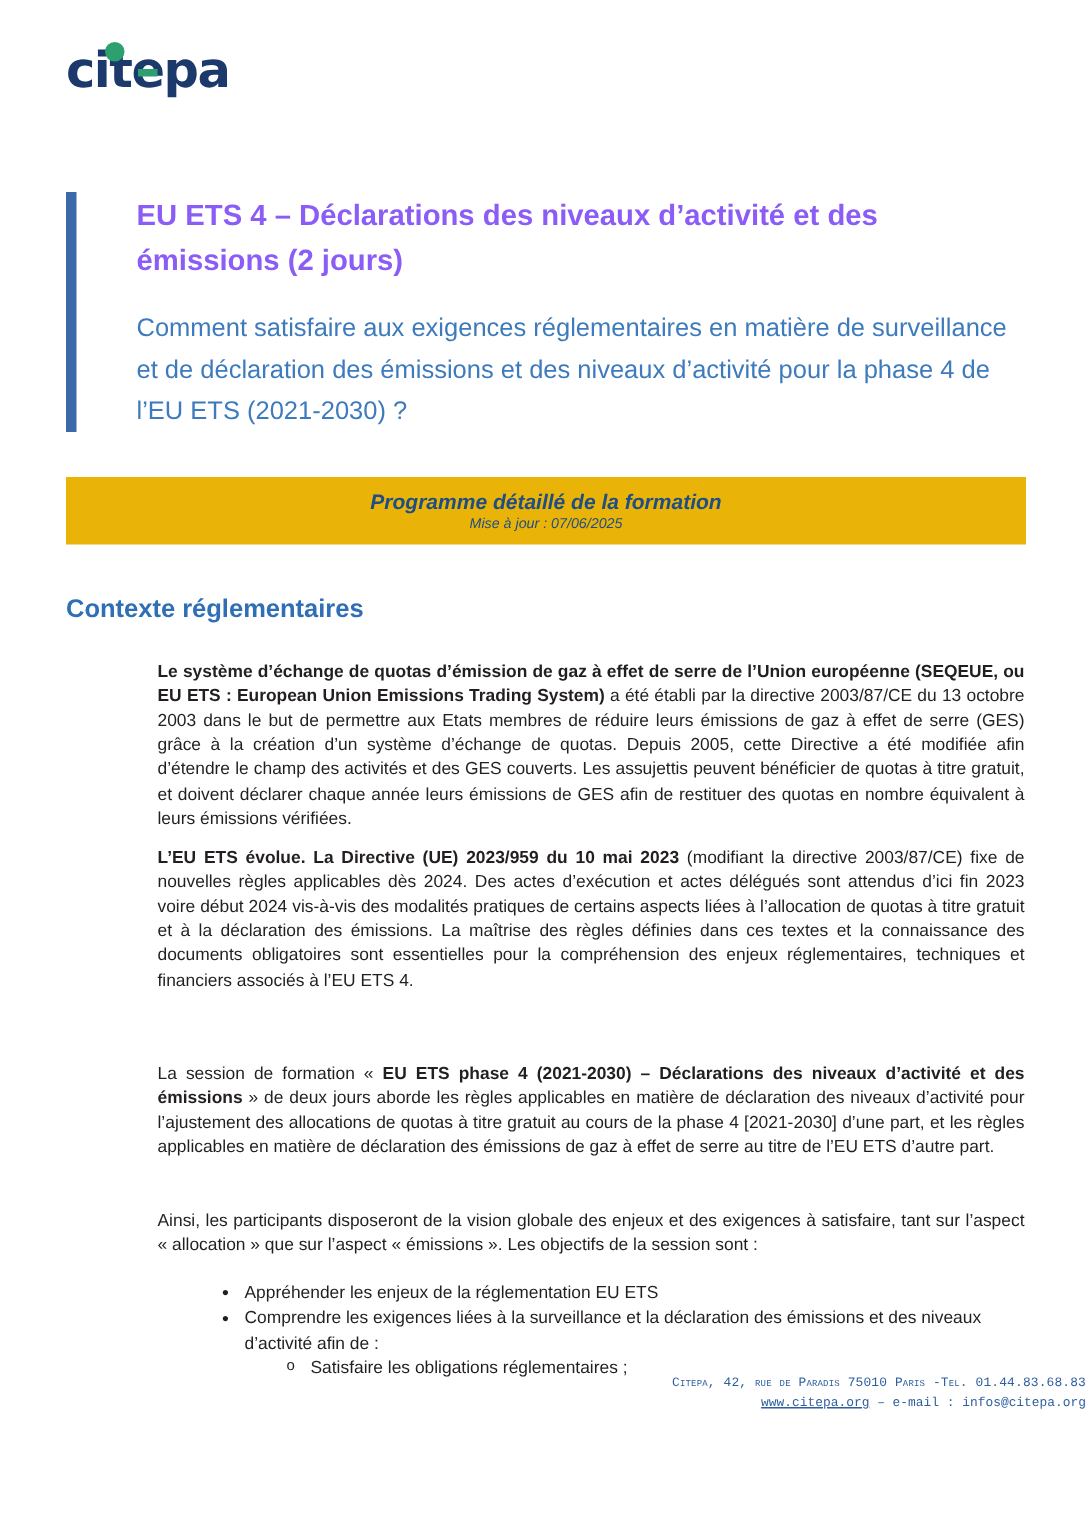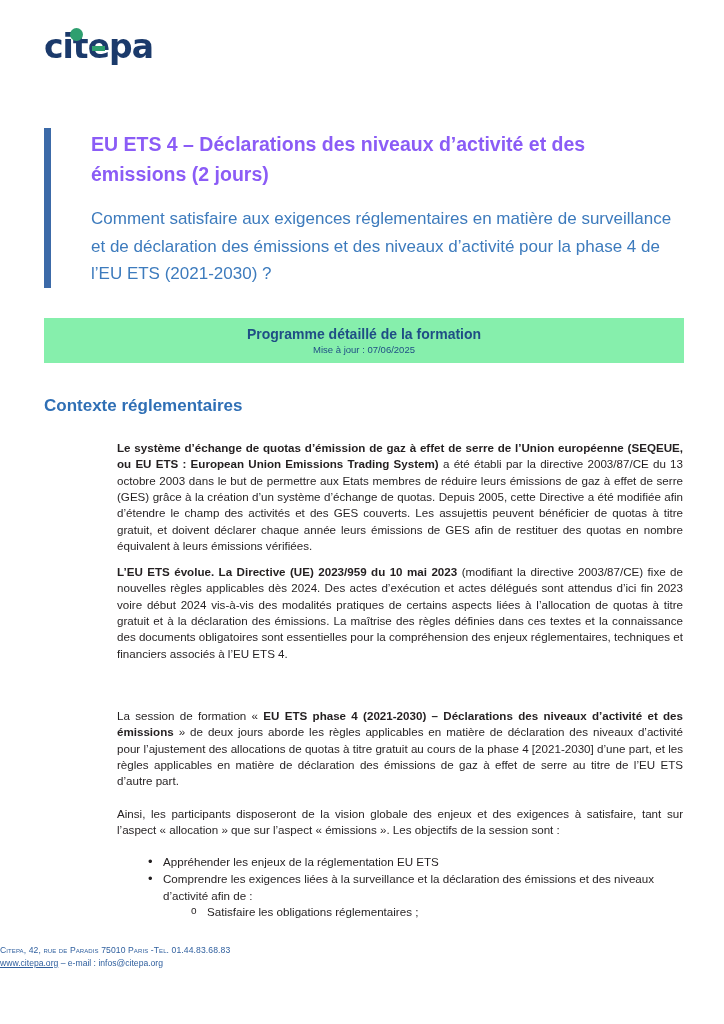--- a/index.html
+++ b/index.html
@@ -88,23 +88,24 @@
     margin: 0;
     max-width: 590px;
   }
 
   
   .banner {
     position: absolute;
     left: 44px;
     top: 318px;
     width: 640px;
-    background: #86efac;
+    background: #eab308;
     padding: 8px 0 8px 0;
     text-align: center;
+    font-style: italic;
   }
   .banner-title {
     color: #1f4e85;
     font-size: 14px;
     font-weight: 700;
     margin: 0 0 2px 0;
   }
   .banner-date {
     color: #1f4e85;
     font-size: 9.5px;
@@ -129,21 +130,21 @@
     left: 105px;
     width: 578px;
     font-size: 11.6px;
     line-height: 1.41;
     text-align: justify;
   }
   #p1 { top: 440px; }
   #p2 { top: 564px; }
   #p3 { top: 708px; }
   #p4 { top: 806px; }
-  .body-col p { margin: 0 0 12px 12px; }
+  .body-col p { margin: 0 0 12px 0; }
   .body-col b { font-weight: 700; }
 
   
   .obj-list {
     position: absolute;
     left: 105px;
     top: 838px;
     width: 578px;
     font-size: 11.6px;
     line-height: 1.42;
@@ -180,25 +181,26 @@
     left: -16px;
     top: 0px;
     font-size: 10px;
   }
 
   
   .footer {
     position: absolute;
     left: 0;
     right: 0;
-    top: 944px;
-    text-align: left;
+    top: 916px;
+    text-align: right;
     color: #2f5f9e;
     font-size: 8.6px;
     line-height: 1.5;
+    font-family: Liberation Mono, monospace;
   }
   .footer .line1 { font-variant: small-caps; letter-spacing: .1px; }
   .footer .line2 a { color: #2f5f9e; text-decoration: underline; }
   .footer .line3 { font-size: 7.2px; font-variant: small-caps; }
 </style>
 </head>
 <body>
 
 <div class="page">
 

